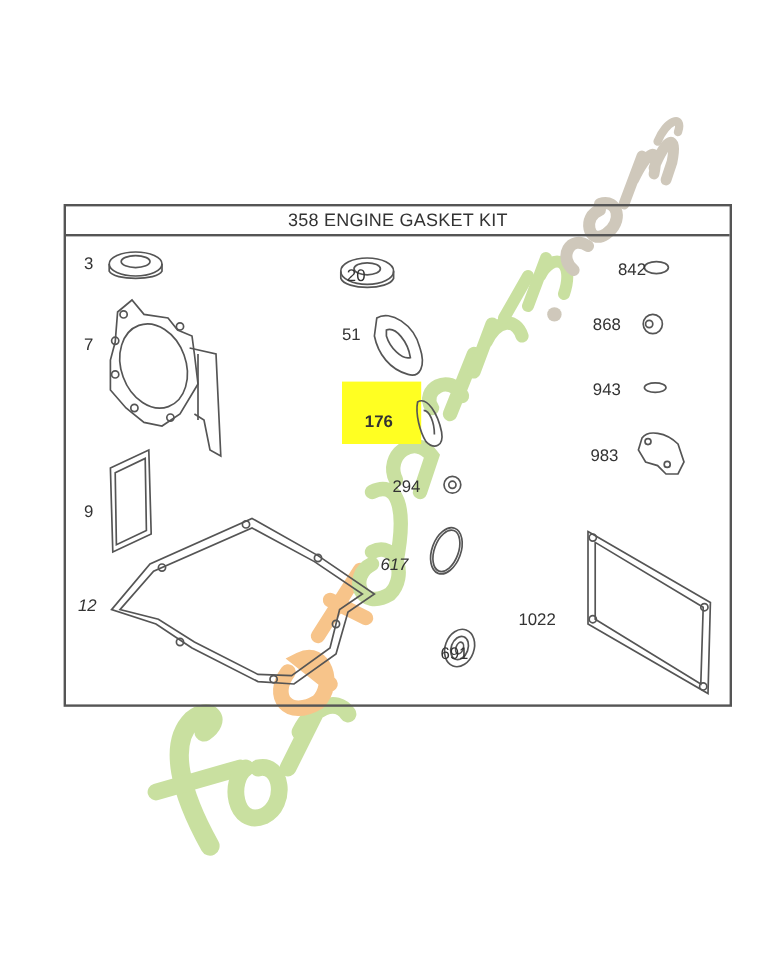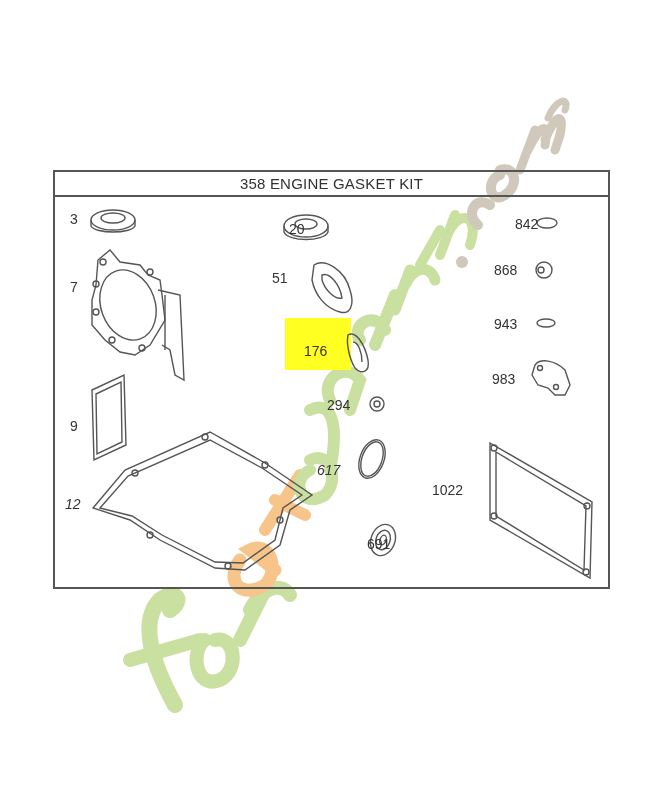--- a/index.html
+++ b/index.html
@@ -161,22 +161,22 @@
         <circle cx="494" cy="516" r="3"></circle>
     </g>
   </g>
 </svg>
 
 <span class="label" style="left:70px;  top:211px;">3</span>
 <span class="label" style="left:70px;  top:279px;">7</span>
 <span class="label" style="left:70px;  top:418px;">9</span>
 <span class="label" style="left:65px;  top:496px;font-style:italic;">12</span>
 <span class="label" style="left:256px; top:221px;margin-left:33px;">20</span>
-<span class="label" style="left:272px; top:270px;text-align:right;">51</span>
-<span class="label" style="left:304px; top:343px;">176</span>
+<span class="label" style="left:285px; top:270px;text-align:right;">51</span>
+<span class="label" style="left:304px; top:343px;font-weight:bold;">176</span>
 <span class="label" style="left:327px; top:397px;">294</span>
 <span class="label" style="left:317px; top:462px;font-style:italic;">617</span>
 <span class="label" style="left:327px; top:536px;margin-left:40px;">691</span>
 <span class="label" style="left:495px; top:216px;margin-left:20px;">842</span>
 <span class="label" style="left:494px; top:262px;text-align:center;">868</span>
 <span class="label" style="left:494px; top:316px;">943</span>
 <span class="label" style="left:492px; top:371px;">983</span>
-<span class="label" style="left:432px; top:482px;">1022</span>
+<span class="label" style="left:432px; top:508px;">1022</span>
 
 </body></html>

